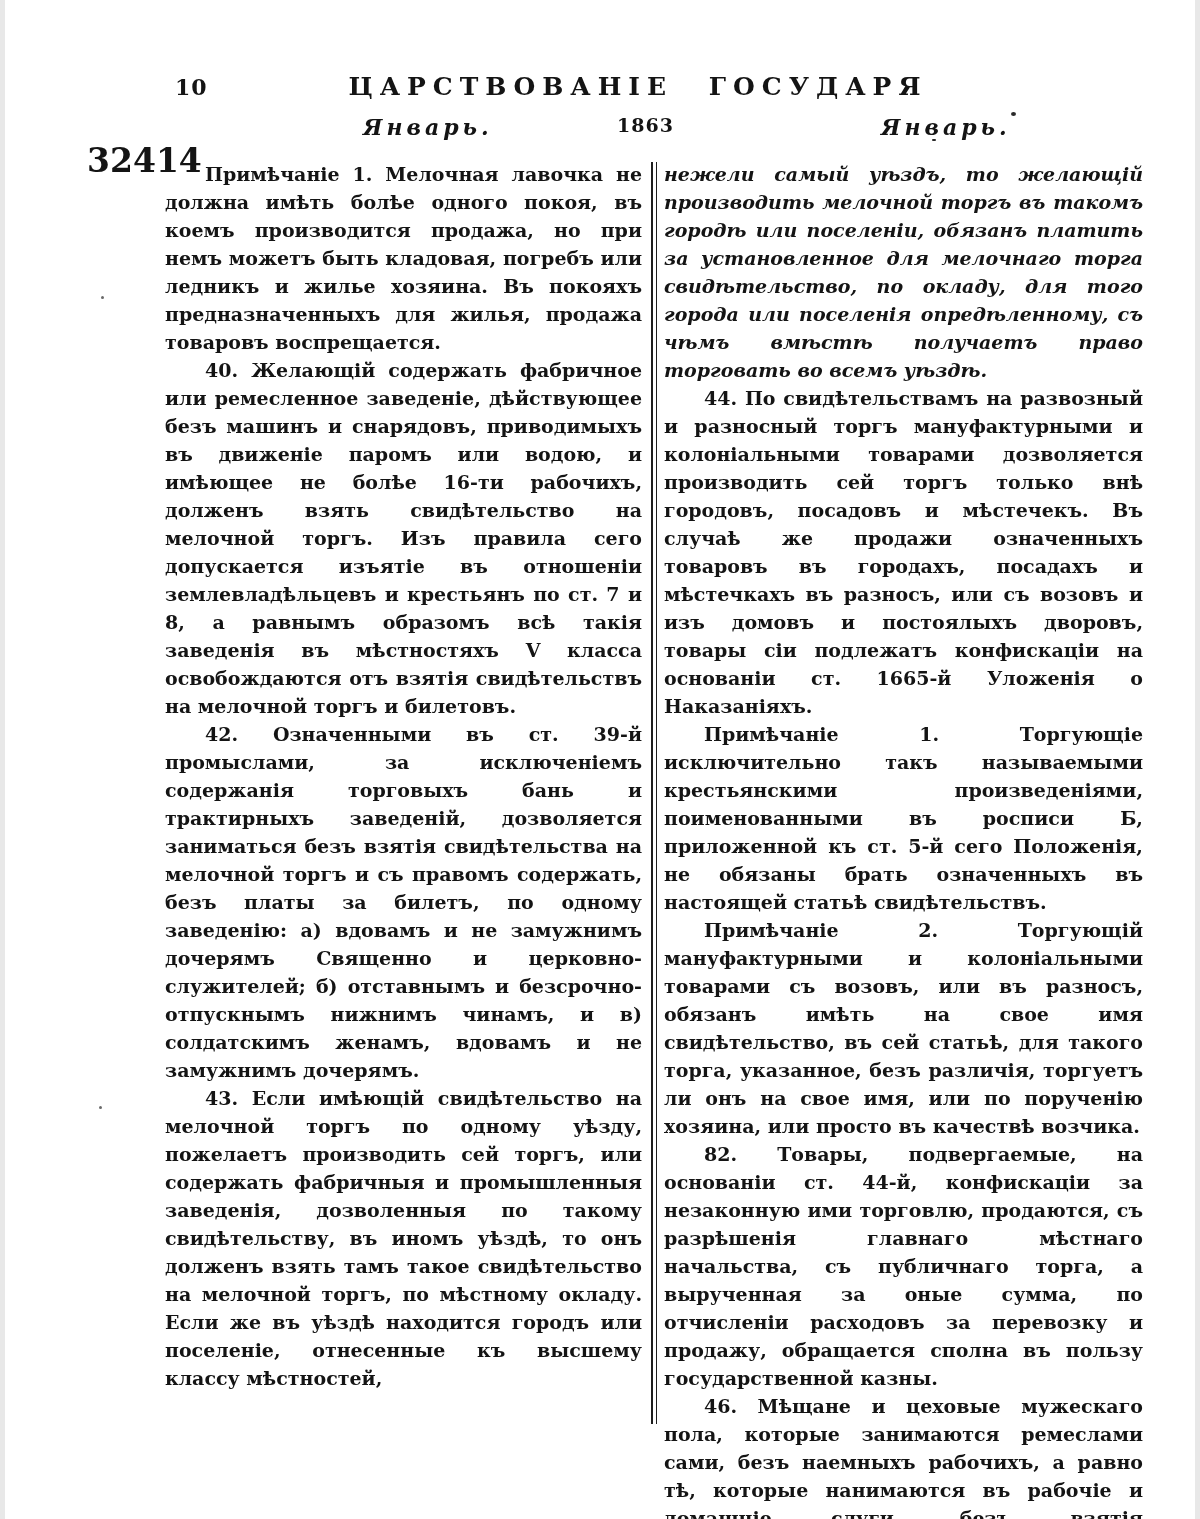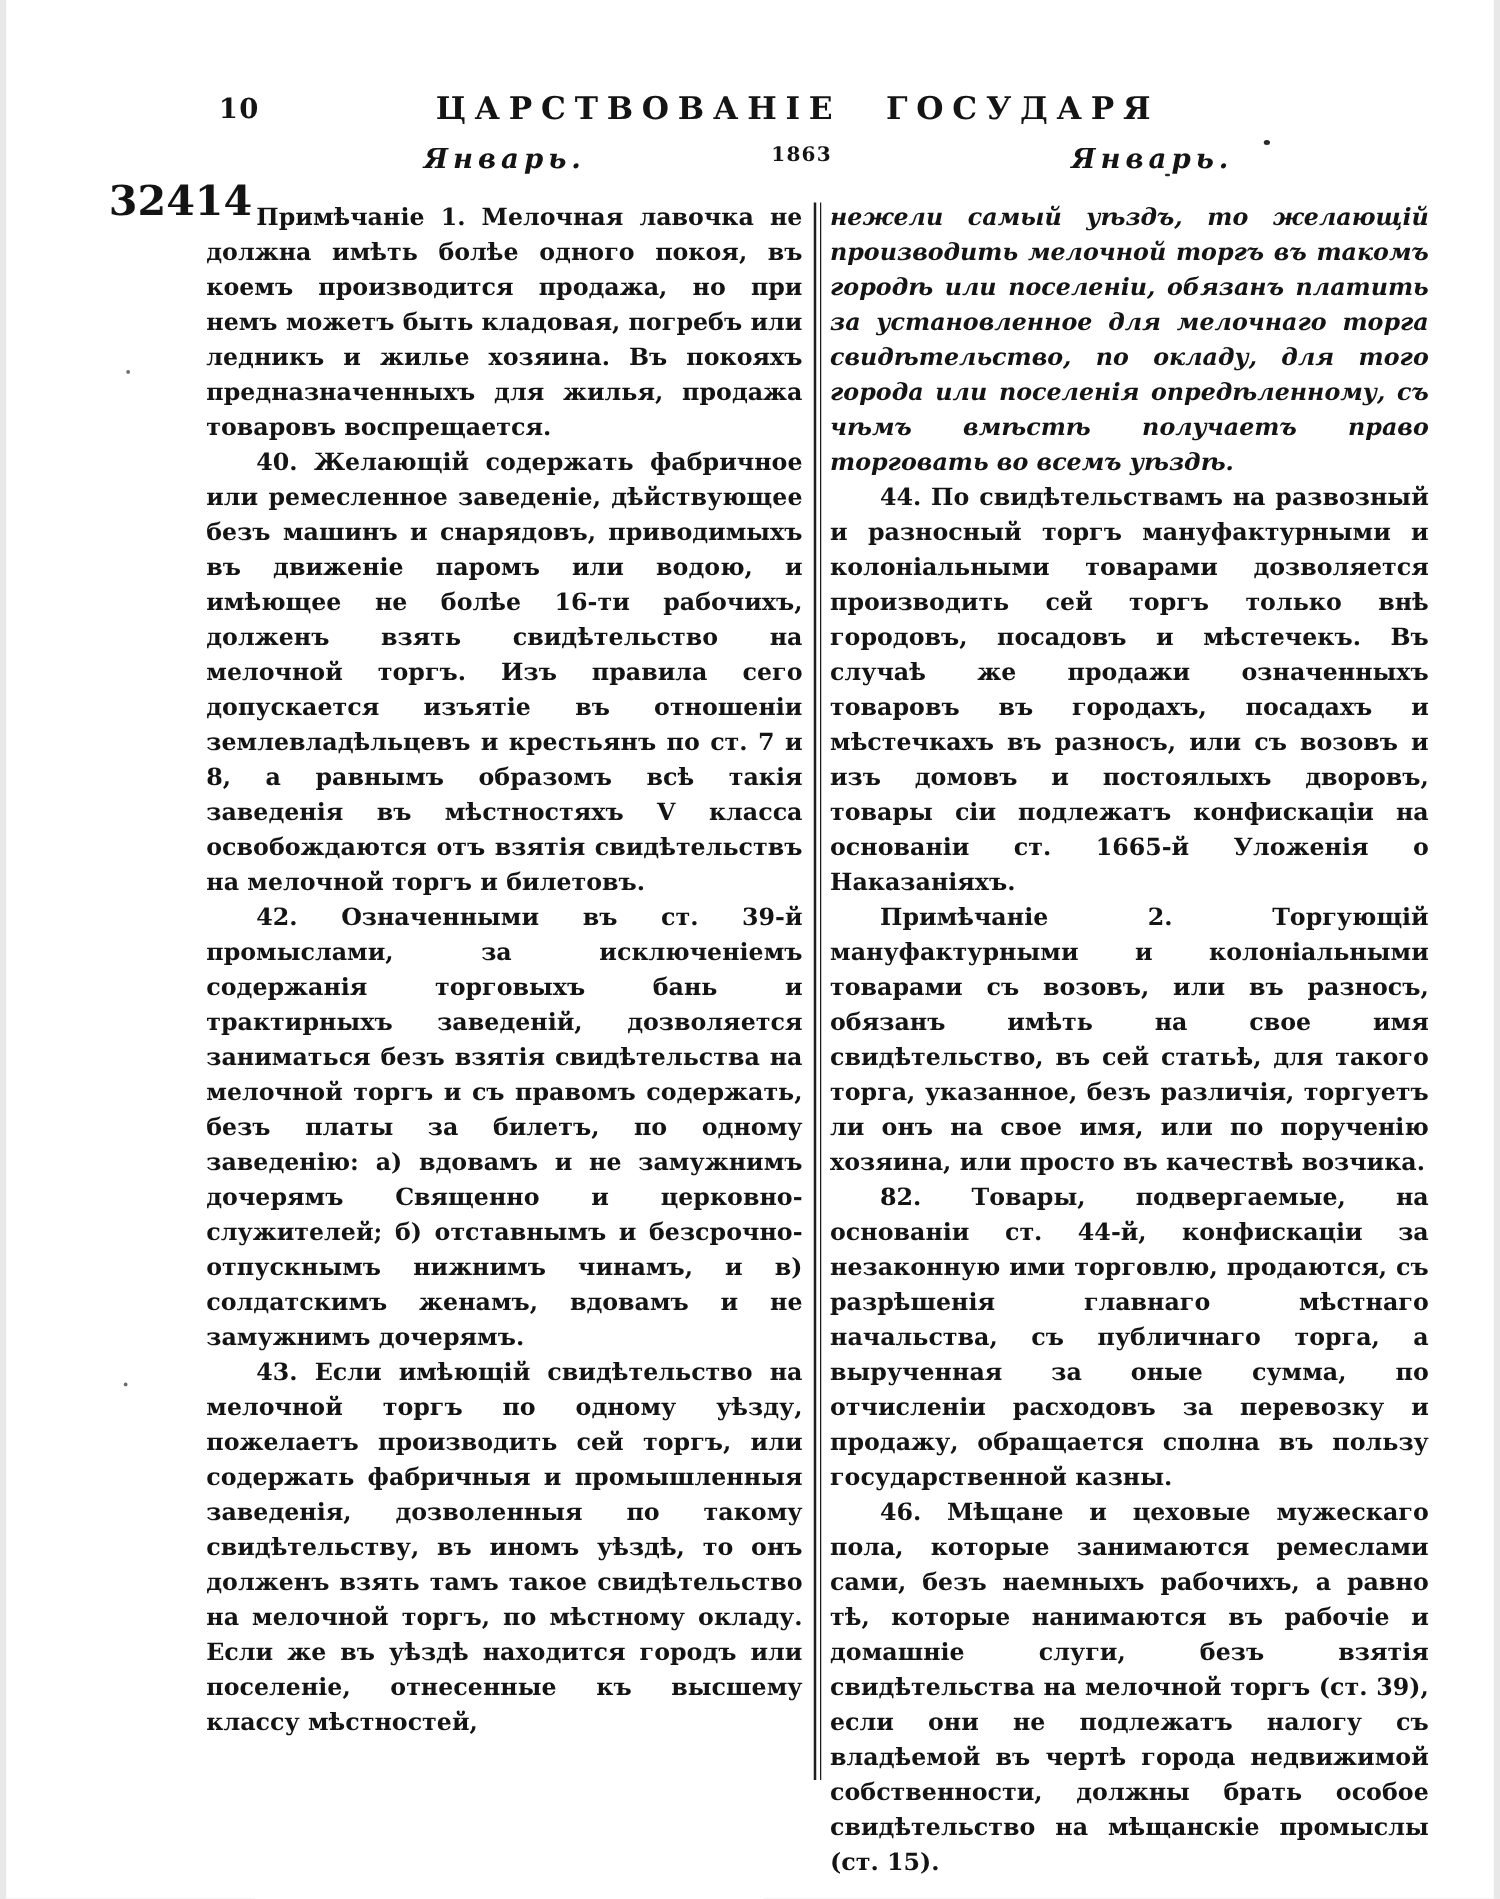--- a/index.html
+++ b/index.html
@@ -42,28 +42,29 @@
   }
   .subheader-month-left,
   .subheader-month-right {
     position: absolute;
     top: 114px;
     font-size: 22px;
     font-weight: 700;
     font-style: italic;
     letter-spacing: 4px;
     white-space: nowrap;
+    margin-left: 24px;
   }
   .subheader-month-left { left: 334px; }
   .subheader-month-right { left: 852px; }
   .subheader-year {
     position: absolute;
     top: 114px;
     left: 612px;
-    font-size: 16px;
+    font-size: 19px;
     font-weight: 700;
     letter-spacing: 1px;
   }
   .act-number {
     position: absolute;
     left: 82px;
     top: 144px;
     font-size: 33px;
     font-weight: 900;
     letter-spacing: 0px;
@@ -132,20 +133,21 @@
     <div class="col col-left" id="col-left">
         <p><span class="lead">Примѣчаніе 1.</span> Мелочная лавочка не должна имѣть болѣе одного покоя, въ коемъ производится продажа, но при немъ можетъ быть кладовая, погребъ или ледникъ и жилье хозяина. Въ покояхъ предназначенныхъ для жилья, продажа товаровъ воспрещается.</p>
         <p>40. Желающій содержать фабричное или ремесленное заведеніе, дѣйствующее безъ машинъ и снарядовъ, приводимыхъ въ движеніе паромъ или водою, и имѣющее не болѣе 16-ти рабочихъ, долженъ взять свидѣтельство на мелочной торгъ. Изъ правила сего допускается изъятіе въ отношеніи землевладѣльцевъ и крестьянъ по ст. 7 и 8, а равнымъ образомъ всѣ такія заведенія въ мѣстностяхъ V класса освобождаются отъ взятія свидѣтельствъ на мелочной торгъ и билетовъ.</p>
         <p>42. Означенными въ ст. 39-й промыслами, за исключеніемъ содержанія торговыхъ бань и трактирныхъ заведеній, дозволяется заниматься безъ взятія свидѣтельства на мелочной торгъ и съ правомъ содержать, безъ платы за билетъ, по одному заведенію: а) вдовамъ и не замужнимъ дочерямъ Священно и церковно-служителей; б) отставнымъ и безсрочно-отпускнымъ нижнимъ чинамъ, и в) солдатскимъ женамъ, вдовамъ и не замужнимъ дочерямъ.</p>
         <p>43. Если имѣющій свидѣтельство на мелочной торгъ по одному уѣзду, пожелаетъ производить сей торгъ, или содержать фабричныя и промышленныя заведенія, дозволенныя по такому свидѣтельству, въ иномъ уѣздѣ, то онъ долженъ взять тамъ такое свидѣтельство на мелочной торгъ, по мѣстному окладу. Если же въ уѣздѣ находится городъ или поселеніе, отнесенные къ высшему классу мѣстностей,</p>
       </div>
     <div class="divider"></div>
     <div class="col col-right" id="col-right">
         <p class="no-indent">нежели самый уѣздъ, то желающій производить мелочной торгъ въ такомъ городѣ или поселеніи, обязанъ платить за установленное для мелочнаго торга свидѣтельство, по окладу, для того города или поселенія опредѣленному, съ чѣмъ вмѣстѣ получаетъ право торговать во всемъ уѣздѣ.</p>
         <p>44. По свидѣтельствамъ на развозный и разносный торгъ мануфактурными и колоніальными товарами дозволяется производить сей торгъ только внѣ городовъ, посадовъ и мѣстечекъ. Въ случаѣ же продажи означенныхъ товаровъ въ городахъ, посадахъ и мѣстечкахъ въ разносъ, или съ возовъ и изъ домовъ и постоялыхъ дворовъ, товары сіи подлежатъ конфискаціи на основаніи ст. 1665-й Уложенія о Наказаніяхъ.</p>
+        <p><span class="lead">Примѣчаніе 1.</span> Торгующіе исключительно такъ называемыми крестьянскими произведеніями, поименованными въ росписи Б, приложенной къ ст. 5-й сего Положенія, не обязаны брать означенныхъ въ настоящей статьѣ свидѣтельствъ.</p>
         <p><span class="lead">Примѣчаніе 2.</span> Торгующій мануфактурными и колоніальными товарами съ возовъ, или въ разносъ, обязанъ имѣть на свое имя свидѣтельство, въ сей статьѣ, для такого торга, указанное, безъ различія, торгуетъ ли онъ на свое имя, или по порученію хозяина, или просто въ качествѣ возчика.</p>
         <p>82. Товары, подвергаемые, на основаніи ст. 44-й, конфискаціи за незаконную ими торговлю, продаются, съ разрѣшенія главнаго мѣстнаго начальства, съ публичнаго торга, а вырученная за оные сумма, по отчисленіи расходовъ за перевозку и продажу, обращается сполна въ пользу государственной казны.</p>
         <p>46. Мѣщане и цеховые мужескаго пола, которые занимаются ремеслами сами, безъ наемныхъ рабочихъ, а равно тѣ, которые нанимаются въ рабочіе и домашніе слуги, безъ взятія свидѣтельства на мелочной торгъ (ст. 39), если они не подлежатъ налогу съ владѣемой въ чертѣ города недвижимой собственности, должны брать особое свидѣтельство на мѣщанскіе промыслы (ст. 15).</p>
       </div>
   </div>
 
   <div class="speck speck-1"></div>
   <div class="speck speck-2"></div>
   <div class="speck speck-3"></div>
   <div class="speck speck-4"></div>

